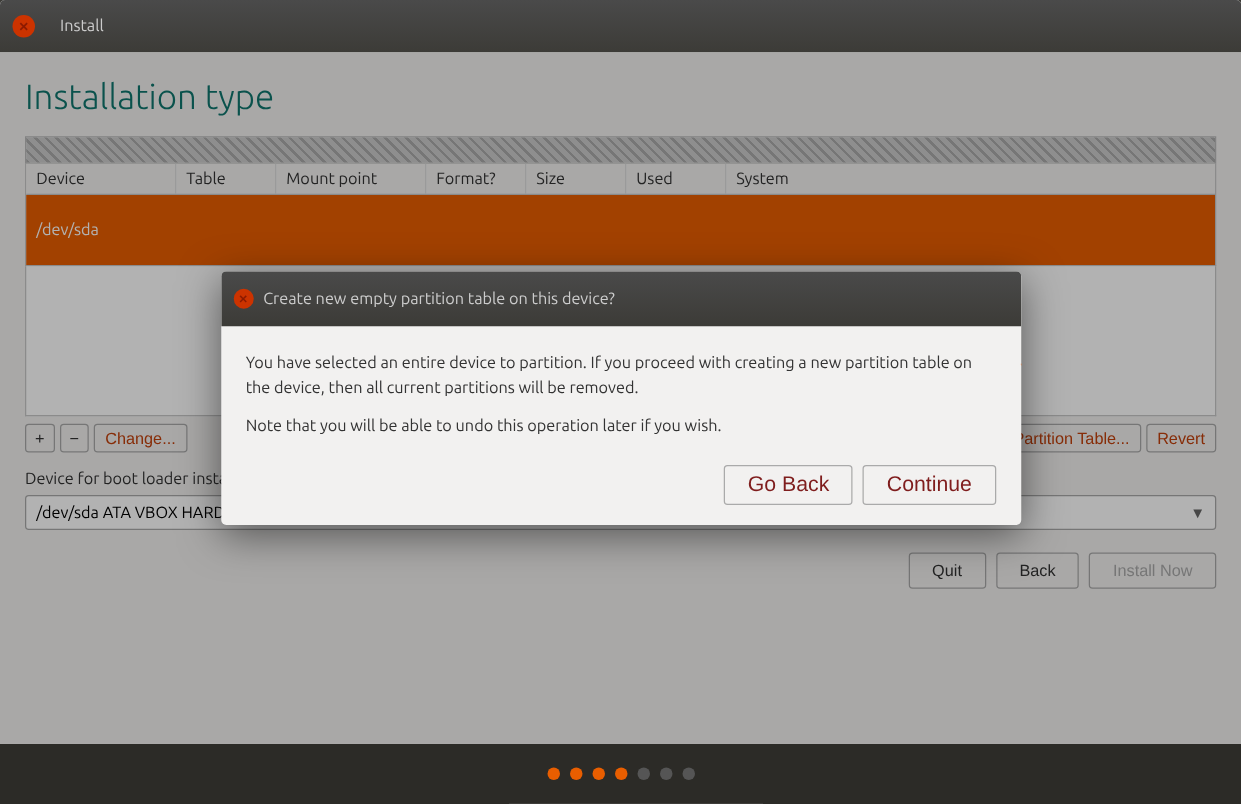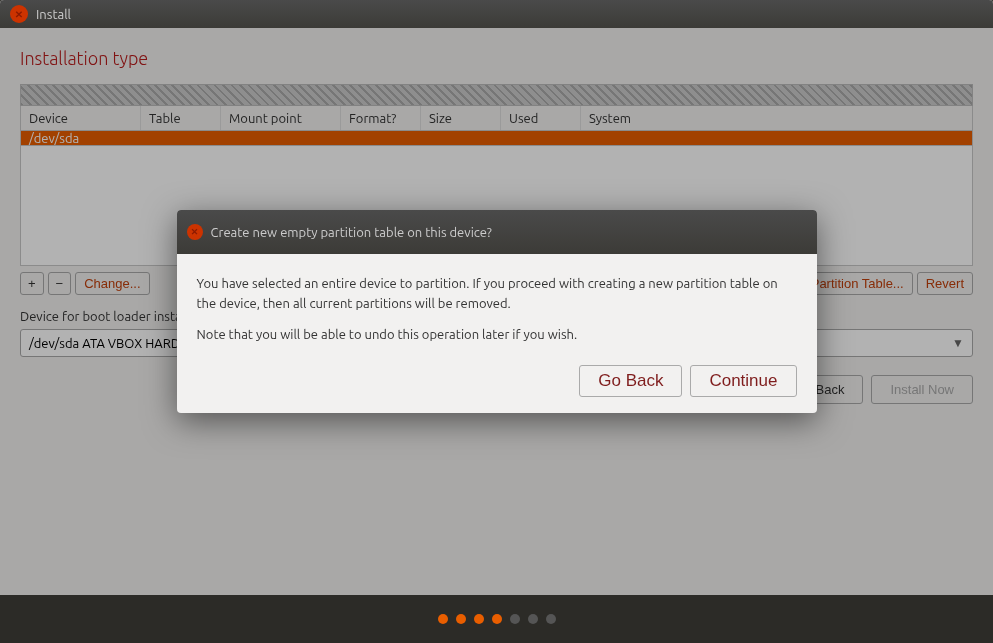--- a/index.html
+++ b/index.html
@@ -18,26 +18,27 @@
       height: 595px;
       background: #f2f1f0;
       border-radius: 4px 4px 0 0;
       display: flex;
       flex-direction: column;
     }
 
     
     .titlebar {
       background: linear-gradient(to bottom, #4a4a4a, #3c3b37);
-      height: 28px;
+      height: 42px;
       display: flex;
       align-items: center;
       padding: 0 10px;
       border-radius: 4px 4px 0 0;
       flex-shrink: 0;
+      gap: 12px;
     }
     .titlebar-close {
       width: 18px;
       height: 18px;
       background: #cc3300;
       border-radius: 50%;
       display: flex;
       align-items: center;
       justify-content: center;
       cursor: pointer;
@@ -58,23 +59,23 @@
     .content {
       flex: 1;
       background: #f2f1f0;
       display: flex;
       flex-direction: column;
       padding: 20px 20px 0 20px;
       position: relative;
     }
 
     .page-title {
-      font-size: 18px;
+      font-size: 28px;
       font-weight: 300;
-      color: #b91c1c;
+      color: #0f766e;
       margin-bottom: 16px;
     }
 
     
     .partition-bar-container {
       background: #ddd;
       height: 22px;
       border: 1px solid #bbb;
       margin-bottom: 0;
       display: flex;
@@ -111,21 +112,21 @@
     }
     .table-header-cell:last-child { border-right: none; }
 
     .table-row {
       display: grid;
       grid-template-columns: 120px 80px 120px 80px 80px 80px 1fr;
       background: #e95e00;
       color: white;
     }
     .table-cell {
-      padding: 0 8px;
+      padding: 21px 8px;
       font-size: 13px;
     }
 
     
     .table-empty-area {
       height: 120px;
       background: white;
       border: 1px solid #c8c8c8;
       border-top: none;
     }

